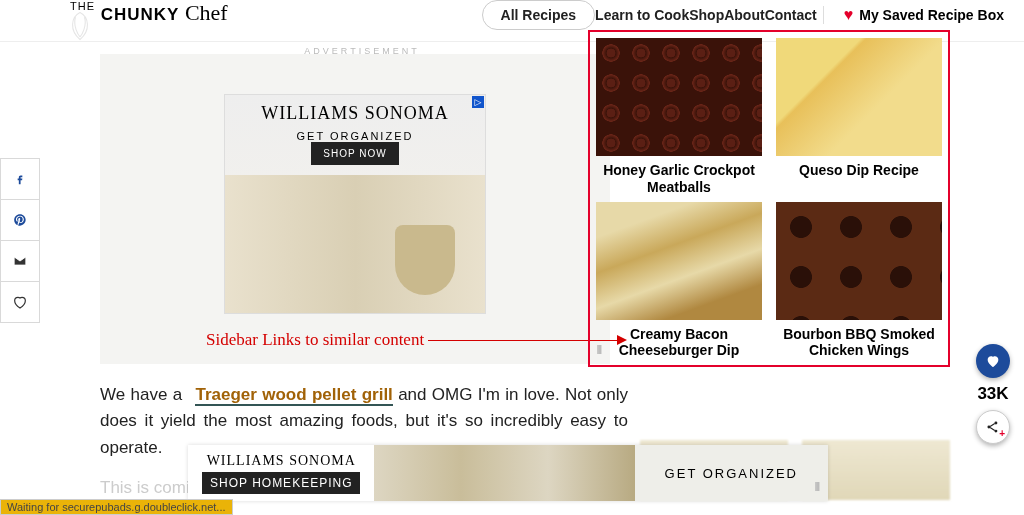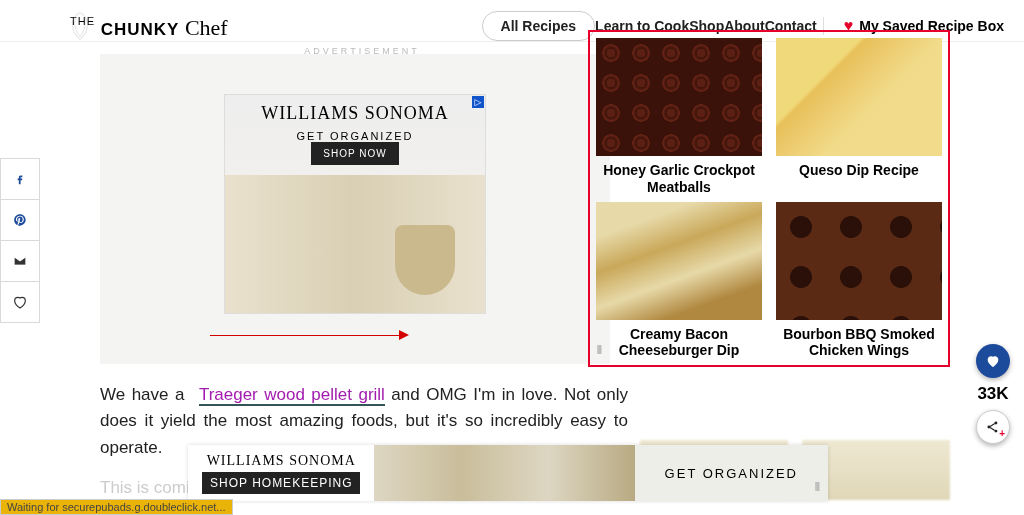--- a/index.html
+++ b/index.html
@@ -1,19 +1,19 @@
 <!DOCTYPE html>
 <html><head>
 <meta charset="utf-8">
 <style>
   * { margin: 0; padding: 0; box-sizing: border-box; }
   body { font-family: Arial, sans-serif; width: 1024px; height: 515px; overflow: hidden; position: relative; background: #fff; }
 
   
-  .header { display: flex; align-items: flex-end; height: 42px; border-bottom: 1px solid #eee; padding: 0 20px; }
+  .header { display: flex; align-items: flex-start; height: 42px; border-bottom: 1px solid #eee; padding: 0 20px; }
   .logo-area { display: flex; align-items: center; gap: 6px; padding-left: 50px; }
   .logo-swirl { width: 36px; height: 36px; position: absolute; left: 62px; top: 8px; opacity: 0.25; }
   .logo-swirl svg { width: 100%; height: 100%; }
   .logo-text { font-weight: 700; letter-spacing: 1px; font-size: 17px; }
   .logo-text .the { font-weight: 400; font-size: 11px; vertical-align: top; }
   .logo-text .chef { font-family: 'Brush Script MT', cursive; font-weight: 400; font-size: 22px; letter-spacing: 0; }
   .nav { display: flex; align-items: center; margin-left: auto; font-size: 14px; }
   .pill { border: 1px solid #ccc; border-radius: 20px; padding: 6px 18px; font-weight: 700; }
   .nav a { font-weight: 700; color: #222; text-decoration: none; cursor: pointer; }
   .saved { display: flex; align-items: center; gap: 6px; font-weight: 700; border-left: 1px solid #ddd; padding-left: 20px; margin-left: 6px; }
@@ -38,21 +38,21 @@
   .ad-x { position: absolute; right: 126px; top: 42px; font-size: 9px; background: #15c; color: #fff; width: 12px; height: 12px; text-align: center; line-height: 12px; }
   .ad-badge { position:absolute; right:10px; bottom:6px; font-size:16px; color:#bbb; letter-spacing:-3px; }
 
   
   .annotation { position: absolute; left: 206px; top: 330px; color: #d40000; font-family: 'Times New Roman', serif; font-size: 17px; display: flex; align-items: center; }
   .arrow-line { height: 1px; background: #d40000; width: 190px; margin-left: 4px; margin-right:-1px; }
   .arrow-head { width: 0; height: 0; border-top: 5px solid transparent; border-bottom: 5px solid transparent; border-left: 10px solid #d40000; }
 
   
   .article { font-size: 17px; line-height: 1.55; color: #222; text-align: justify; width: 528px; }
-  .article a { border-bottom: 2px solid #355; font-weight: 400; color: #a21caf; text-decoration: none; margin-left: 8px; }
+  .article a { border-bottom: 2px solid #355; font-weight: 700; color: #a16207; text-decoration: none; margin-left: 8px; }
   .faded { color: #ccc; }
 
   
   .sidebar { position: absolute; right: 74px; top: 30px; width: 362px; border: 2px solid #e4002b; padding: 6px; display: grid; grid-template-columns: 1fr 1fr; gap: 6px 14px; }
   .card { text-align: center; }
   .card .thumb { width: 100%; height: 118px; background: #c88; }
   .card:nth-child(1) .thumb { background: radial-gradient(circle,#5b1f14 20%,#3a1209 22%,#6b2518 40%,#3a1209 42%) 0 0/30px 30px, #4a1a10; }
   .card:nth-child(2) .thumb { background: linear-gradient(135deg,#f0d97a 30%,#e8c05a 32%,#f2dc8c 60%); }
   .card:nth-child(3) .thumb { background: linear-gradient(160deg,#e7d9a8 20%,#c9a85a 40%,#e7d9a8 60%,#b08840 80%); }
   .card:nth-child(4) .thumb { background: radial-gradient(circle,#2a1008 30%,#5b2a14 32%) 0 0/50px 50px,#3b1a0e; }
@@ -146,20 +146,21 @@
 
   <div class="article">
     <p>
       <span>We have a </span><a href="#">Traeger wood pellet grill</a><span> and OMG I'm in love.  Not only does it yield the most amazing foods, but it's so incredibly easy to operate.</span>
     </p>
     <p class="faded" style="margin-top:14px;"><span>This is comi</span></p>
   </div>
 </div>
 
 <div class="annotation">
+  <span>Sidebar Links to similar content</span>
   <div class="arrow-line"></div>
   <div class="arrow-head"></div>
 </div>
 
 <div class="sidebar">
   <div class="card">
     <div class="thumb"></div>
     <h4>Honey Garlic Crockpot Meatballs</h4>
   </div>
   <div class="card">

